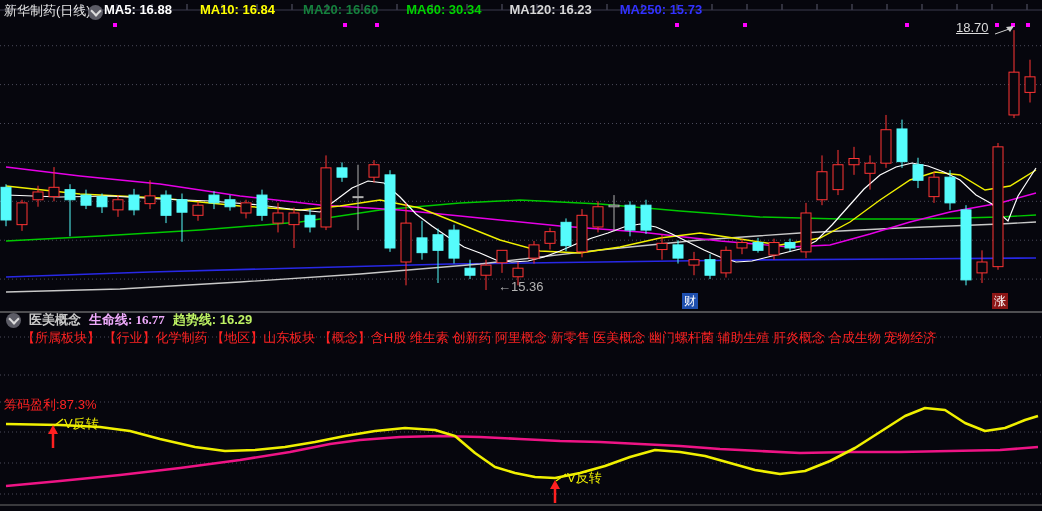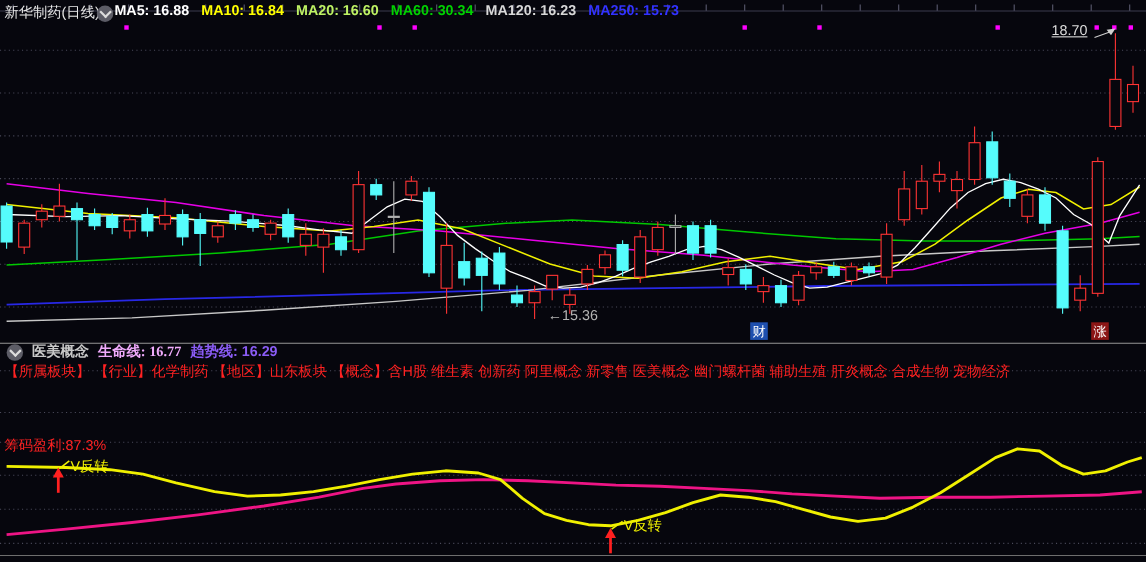--- a/index.html
+++ b/index.html
@@ -1,20 +1,20 @@
 <!DOCTYPE html>
 <html><head>
 <meta charset="utf-8">
 <style>
   html,body{margin:0;padding:0;background:#000;}
   .screen{position:relative;width:1042px;height:511px;background:#06060d;overflow:hidden;
           font-family:"Liberation Sans",sans-serif;-webkit-font-smoothing:none;}
   .abs{position:absolute;white-space:nowrap;}
   .hdr{top:2px;left:4px;font-size:13px;color:#e6e6e6;display:flex;align-items:center;}
-  .ma-row{top:2px;left:104px;display:flex;gap:11px;font-size:13px;font-weight:bold;}
+  .ma-row{top:2px;left:104px;display:flex;gap:28px;font-size:13px;font-weight:bold;}
   .circ{width:15px;height:15px;border-radius:50%;background:#5c5c66;display:inline-flex;
         align-items:center;justify-content:center;cursor:pointer;}
   .chev{width:6px;height:6px;border-right:2px solid #dcdcdc;border-bottom:2px solid #dcdcdc;
         transform:rotate(45deg);margin-top:-3px;}
   .subhdr{top:311px;left:6px;display:flex;align-items:center;gap:8px;font-size:13px;font-weight:bold;}
   .info1{top:329px;left:4px;font-size:13px;}
   .info2{top:352px;left:4px;font-size:13px;}
   .badge{width:16px;height:16px;text-align:center;line-height:16px;font-size:12px;color:#fff;cursor:pointer;}
   .note{font-size:13px;}
   svg{position:absolute;top:0;left:0;}
@@ -232,39 +232,39 @@
 
   <div class="abs hdr">
     <span>新华制药(日线)</span>
   </div>
   <span class="abs circ" style="top:5px;left:88px;">
     <span class="chev"></span>
   </span>
   <div class="abs ma-row" id="ma-row">
       <span style="color: rgb(255, 255, 255);">MA5: 16.88</span>
       <span style="color: rgb(255, 255, 0);">MA10: 16.84</span>
-      <span style="color: #bef264;">MA20: 16.60</span>
+      <span style="color: #15803d;">MA20: 16.60</span>
       <span style="color: rgb(0, 210, 0);">MA60: 30.34</span>
       <span style="color: rgb(216, 216, 216);">MA120: 16.23</span>
       <span style="color: rgb(50, 50, 255);">MA250: 15.73</span>
     </div>
 
   <div class="abs badge" id="badge-cai" style="top: 293px; left: 682px; background: rgb(30, 79, 174);">财</div>
   <div class="abs badge" id="badge-zhang" style="top: 293px; left: 992px; background: rgb(140, 22, 22);">涨</div>
 
   <div class="abs note" id="high-note" style="color: rgb(220, 220, 220); left: 956px; top: 20px; text-decoration: underline;">18.70</div>
   <div class="abs note" id="low-note" style="color: rgb(180, 180, 180); left: 498px; top: 279px;">←15.36</div>
 
   <div class="abs subhdr">
     <span class="circ">
       <span class="chev"></span>
     </span>
     <span id="sub-title" style="color: rgb(200, 200, 200);">医美概念</span>
     <span id="life-lbl" style="color: #f0abfc; font-family: Liberation Serif, serif;">生命线: 16.77</span>
-    <span id="trend-lbl" style="color: #8b5cf6;">趋势线: 16.29</span>
+    <span id="trend-lbl" style="color: #bef264;">趋势线: 16.29</span>
   </div>
 
-  <div class="abs info1" id="info-line1" style="color: rgb(255, 34, 34);">【所属板块】 【行业】化学制药 【地区】山东板块 【概念】含H股 维生素 创新药 阿里概念 新零售 医美概念 幽门螺杆菌 辅助生殖 肝炎概念 合成生物 宠物经济</div>
+  <div class="abs info1" id="info-line1" style="color: rgb(255, 34, 34); margin-left: 18px;">【所属板块】 【行业】化学制药 【地区】山东板块 【概念】含H股 维生素 创新药 阿里概念 新零售 医美概念 幽门螺杆菌 辅助生殖 肝炎概念 合成生物 宠物经济</div>
   <div class="abs info2" id="info-line2" style="color: rgb(255, 34, 34); margin-top: 44px;">筹码盈利:87.3%</div>
 
   <div class="abs note" id="v1-note" style="color: rgb(240, 240, 0); left: 64px; top: 415px;">V反转</div>
   <div class="abs note" id="v2-note" style="color: rgb(240, 240, 0); left: 567px; top: 469px;">V反转</div>
 </div>
 
 </body></html>

